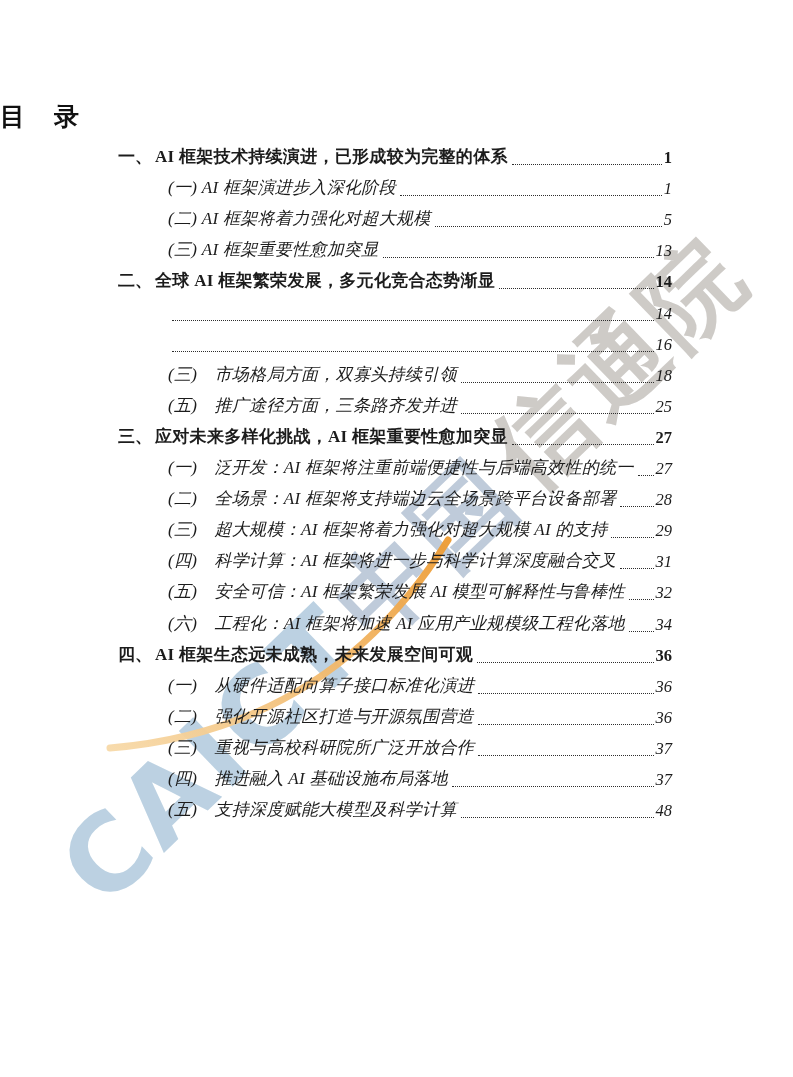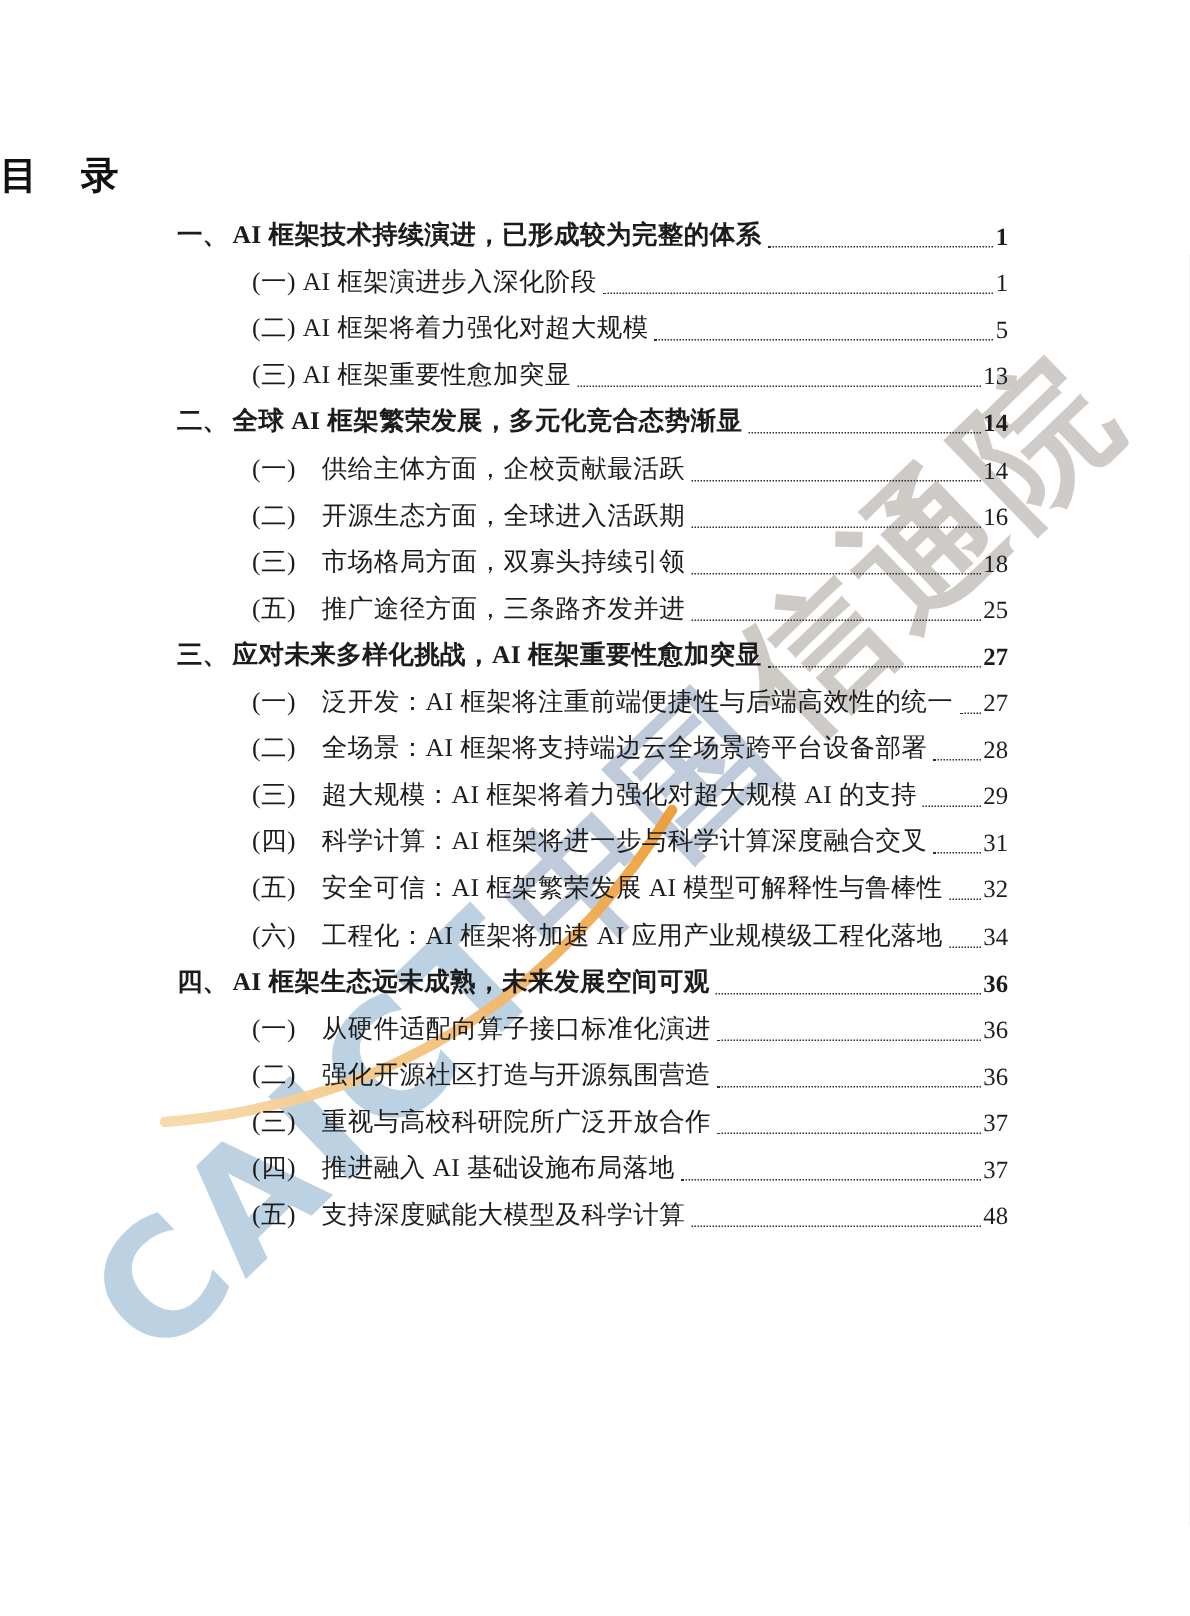--- a/index.html
+++ b/index.html
@@ -63,21 +63,21 @@
   .row {
     display:flex;
     align-items:flex-end;
     height:31.1px;
     box-sizing:border-box;
     padding-bottom:7px;
     font-size:17px;
     cursor:pointer;
   }
   .row.l1 { font-weight:bold; }
-  .row.l2 { padding-left:50px; }
+  .row.l2 { padding-left:50px;font-style:italic; }
   .marker { flex:0 0 37px; white-space:nowrap; }
   .t { white-space:nowrap; letter-spacing:0.3px; }
   .dots {
     flex:1 1 auto;
     min-width:14px;
     border-bottom:1.8px dotted #2e2e2e;
     margin:0 2px 3px 4px;
     height:0;
   }
   .pg { white-space:nowrap; font-size:16.5px; }
@@ -128,26 +128,24 @@
           <span class="dots"></span>
           <span class="pg">13</span>
         </div>
         <div class="row l1">
           <span class="marker">二、</span>
           <span class="t">全球 AI 框架繁荣发展，多元化竞合态势渐显</span>
           <span class="dots"></span>
           <span class="pg">14</span>
         </div>
         <div class="row l2">
-          <span class="t">(一)　供给主体方面，企校贡献最活跃</span>
           <span class="dots"></span>
           <span class="pg">14</span>
         </div>
         <div class="row l2">
-          <span class="t">(二)　开源生态方面，全球进入活跃期</span>
           <span class="dots"></span>
           <span class="pg">16</span>
         </div>
         <div class="row l2">
           <span class="t">(三)　市场格局方面，双寡头持续引领</span>
           <span class="dots"></span>
           <span class="pg">18</span>
         </div>
         <div class="row l2">
           <span class="t">(五)　推广途径方面，三条路齐发并进</span>

